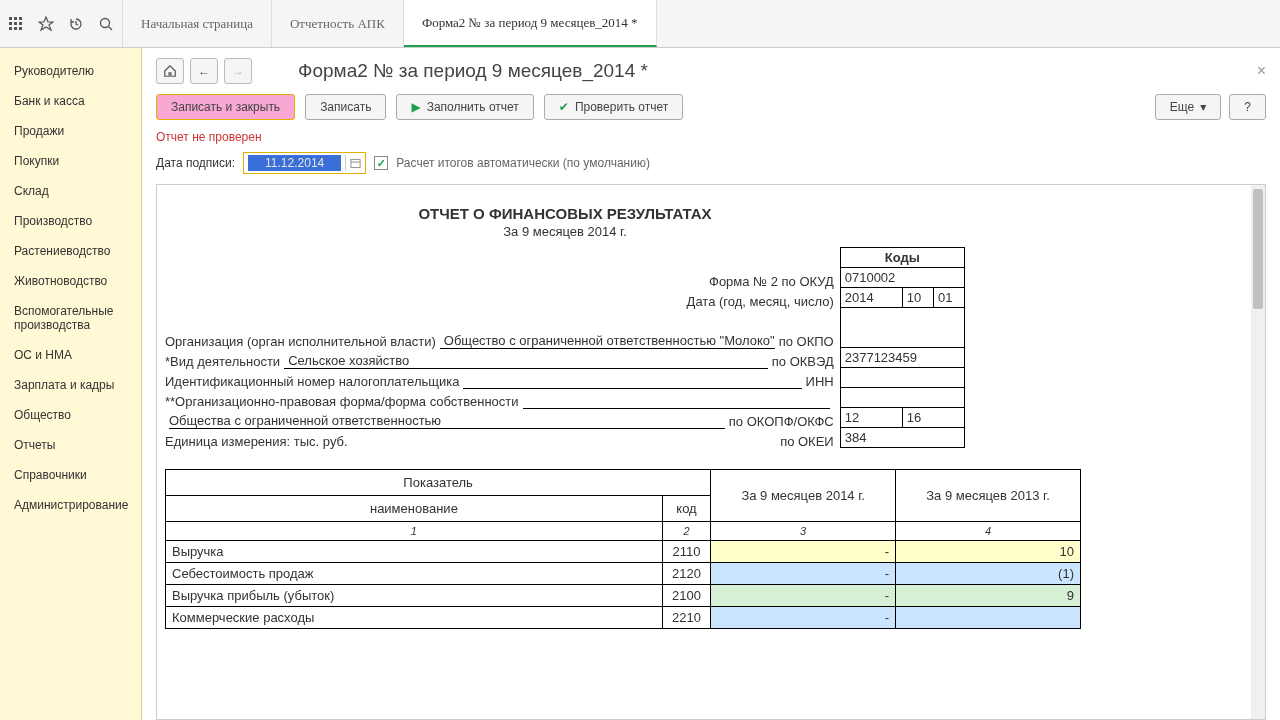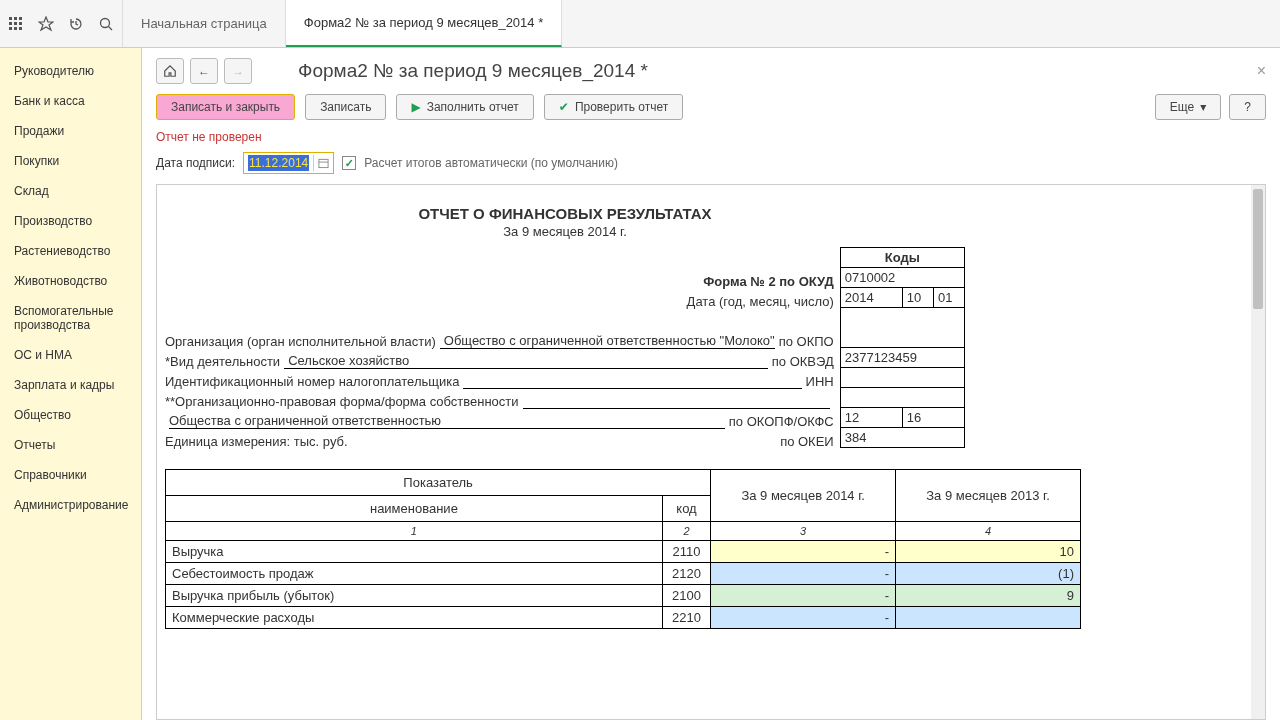--- a/index.html
+++ b/index.html
@@ -2,21 +2,21 @@
 <html><head>
 <meta charset="utf-8">
 <style>
   * { box-sizing: border-box; margin: 0; padding: 0; }
   body { font-family: Arial, sans-serif; font-size: 12px; color: #333; background: #fff; width: 1280px; height: 720px; overflow: hidden; }
   
   .toolbar-top { height: 48px; background: #f5f5f5; border-bottom: 1px solid #ccc; display: flex; align-items: stretch; }
   .toolbar-icons { display: flex; align-items: center; padding: 0 8px; gap: 14px; border-right: 1px solid #ddd; }
   .tb-icon { width: 16px; height: 16px; color: #555; cursor: pointer; display:flex; align-items:center; justify-content:center;}
   .tabs { display: flex; align-items: stretch; }
-  .tab { padding: 14px 18px; display: flex; align-items: center; border-right: 1px solid #ddd; color: #666; font-size: 13px; cursor: pointer; background: #f5f5f5; }
+  .tab { padding: 14px 18px; display: flex; align-items: center; border-right: 1px solid #ddd; color: #666; font-size: 13px; cursor: pointer; background: #f5f5f5; font-family: Liberation Serif, serif; }
   .tab.active { background: #fff; border-bottom: 2px solid #1fa050; color: #333; }
   
   .main { display: flex; height: calc(720px - 48px); }
   .sidebar { width: 142px; background: #fff9d6; border-right: 1px solid #d8d0a0; padding: 8px 0; overflow-y: auto; }
   .side-item { padding: 8px 14px; color: #333; font-size: 12px; cursor: pointer; }
   
   .content { flex: 1; display: flex; flex-direction: column; background: #fff; position: relative; }
   .doc-header { display: flex; align-items: center; padding: 10px 14px 6px; gap: 6px; }
   .nav-btn { width: 28px; height: 26px; border: 1px solid #bbb; background: #f5f5f5; border-radius: 3px; display:flex; align-items:center; justify-content:center; cursor: pointer; color:#555;}
   .nav-btn.disabled { color: #bbb; }
@@ -26,21 +26,21 @@
   .action-row { display: flex; align-items: center; padding: 4px 14px 8px; gap: 10px; }
   .btn { padding: 5px 14px; border: 1px solid #aaa; border-radius: 3px; background: #f5f5f5; color: #444; font-size: 12px; cursor: pointer; }
   .btn.primary { background: #f9a8d4; border-color: #e0b000; }
   .btn.withicon { display:flex; align-items:center; gap:6px; }
   .action-right { margin-left: auto; display: flex; gap: 8px; }
   .btn-drop { display:flex; align-items:center; gap:6px; }
   
   .status-row { padding: 2px 14px; color: #cc3333; font-size: 12px; }
   .sig-row { padding: 6px 14px 10px; display: flex; align-items: center; gap: 8px; font-size: 12px; }
   .date-field { border: 1px solid #e0b000; padding: 2px 4px; display:flex; align-items:center; background:#fff; }
-  .date-val { background: #3a6fd8; color: #fde047; padding: 1px 1px; }
+  .date-val { background: #3a6fd8; color: #e5e5e5; padding: 1px 17px; }
   .cal-icn { margin-left:4px; width:16px; height:16px; border-left:1px solid #ccc; padding-left:4px; color:#888; cursor:pointer; display:flex;align-items:center;justify-content:center;}
   .chk { width:14px; height:14px; border:1px solid #888; display:flex; align-items:center; justify-content:center; color:#1fa050; font-weight:bold; font-size:11px; cursor:pointer;}
   
   .report-area { flex:1; margin: 0 14px 0 14px; border: 1px solid #ccc; overflow: auto; padding: 20px 8px 8px 8px; position:relative;}
   .scrollbar-v { position:absolute; right:0; top:0; bottom:0; width:14px; background:#f0f0f0;}
   .scrollbar-thumb { position:absolute; right:2px; top:4px; width:10px; height:120px; background:#c0c0c0; border-radius:2px;}
   
   .rpt-title { text-align:center; font-weight:bold; font-size:15px; }
   .rpt-sub { text-align:center; font-size:13px; margin-top:2px; }
   
@@ -100,20 +100,21 @@
       </span>
     <span class="tb-icon">
         <svg width="16" height="16" viewBox="0 0 16 16">
           <circle cx="7" cy="7" r="4.5" fill="none" stroke="currentColor" stroke-width="1.3"></circle>
           <line x1="10.5" y1="10.5" x2="14" y2="14" stroke="currentColor" stroke-width="1.3"></line>
         </svg>
       </span>
   </div>
   <div class="tabs">
     <div class="tab">Начальная страница</div>
+    <div class="tab">Отчетность АПК</div>
     <div class="tab active">Форма2 №  за период 9 месяцев_2014 *</div>
   </div>
 </div>
 
 <div class="main">
   <div class="sidebar">
     <div class="side-item">Руководителю</div>
     <div class="side-item">Банк и касса</div>
     <div class="side-item">Продажи</div>
     <div class="side-item">Покупки</div>
@@ -184,21 +185,21 @@
       <div class="scrollbar-v">
           <div class="scrollbar-thumb"></div>
         </div>
       <div style="width:800px;">
         <div class="rpt-title">ОТЧЕТ О ФИНАНСОВЫХ РЕЗУЛЬТАТАХ</div>
         <div class="rpt-sub">За 9 месяцев 2014 г.</div>
 
         <div class="hdr-block">
           <div class="hdr-left">
             <div style="height:22px;"></div>
-            <div class="lbl-row" style="justify-content:flex-end;font-weight:bold;">
+            <div class="lbl-row" style="justify-content:flex-end;">
                 <span class="code">Форма № 2 по ОКУД</span>
               </div>
             <div class="lbl-row" style="justify-content:flex-end;">
                 <span class="code">Дата (год, месяц, число)</span>
               </div>
             <div class="lbl-row" style="min-height:40px;justify-content:flex-end;">
               <span class="lab">Организация (орган исполнительной власти)</span>
               <span class="fill" style="text-align:left;padding-left:4px;">Общество с ограниченной ответственностью "Молоко"</span>
               <span class="code">по ОКПО</span>
             </div>

